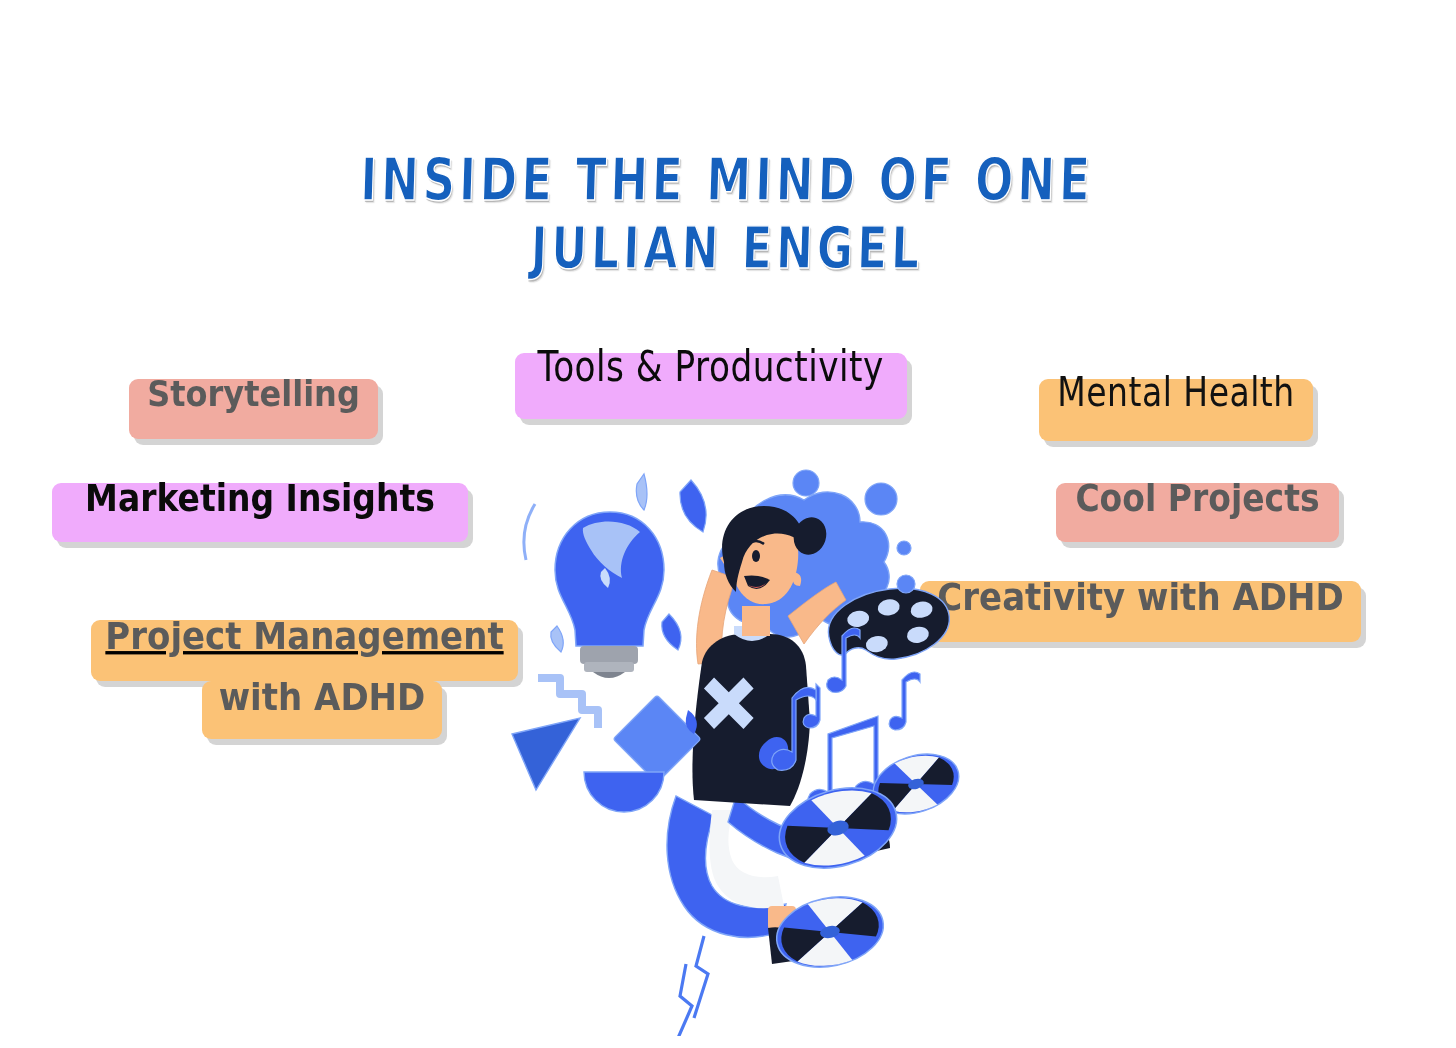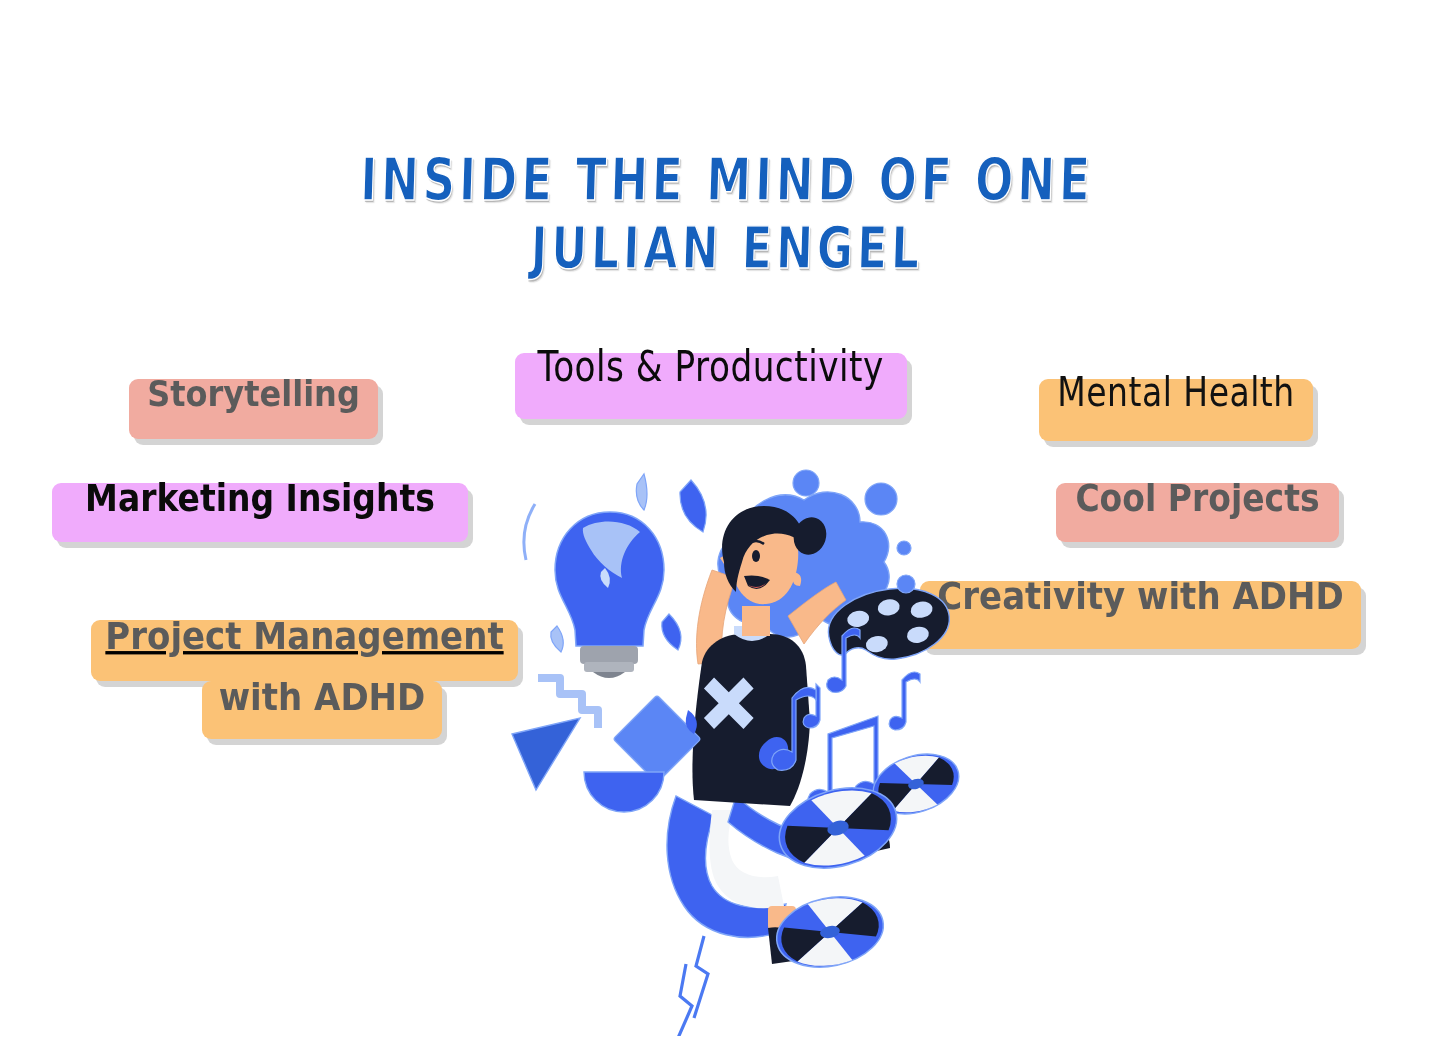--- a/index.html
+++ b/index.html
@@ -84,21 +84,21 @@
 
   #chip-mental { left: 1019px; top: 379px; width: 274px; height: 62px; margin-left: 20px; }
   #chip-mental .chip-text { font-size: 33px; font-weight: normal; transform: scaleY(1.22); letter-spacing: 0.5px; }
 
   #chip-marketing { left: 52px; top: 483px; width: 416px; height: 59px; }
   #chip-marketing .chip-text { font-size: 33px; transform: scaleY(1.15); letter-spacing: 0px; }
 
   #chip-cool { left: 1056px; top: 483px; width: 283px; height: 59px; }
   #chip-cool .chip-text { font-size: 33px; transform: scaleY(1.12); }
 
-  #chip-creativity { left: 920px; top: 581px; width: 441px; height: 68px; }
+  #chip-creativity { left: 920px; top: 581px; width: 441px; height: 61px; }
   #chip-creativity .chip-text { font-size: 34px; transform: scaleY(1.12); }
   #chip-pm-line1 { left: 91px; top: 620px; width: 427px; height: 61px; text-decoration: underline; }
   #chip-pm-line1 .chip-text { font-size: 34px; transform: scaleY(1.12); }
   #chip-pm-line2 { left: 202px; top: 681px; width: 240px; height: 58px; }
   #chip-pm-line2 .chip-text { font-size: 34px; transform: scaleY(1.12); }
 
   
   #illustration {
     position: absolute;
     left: 498px;

